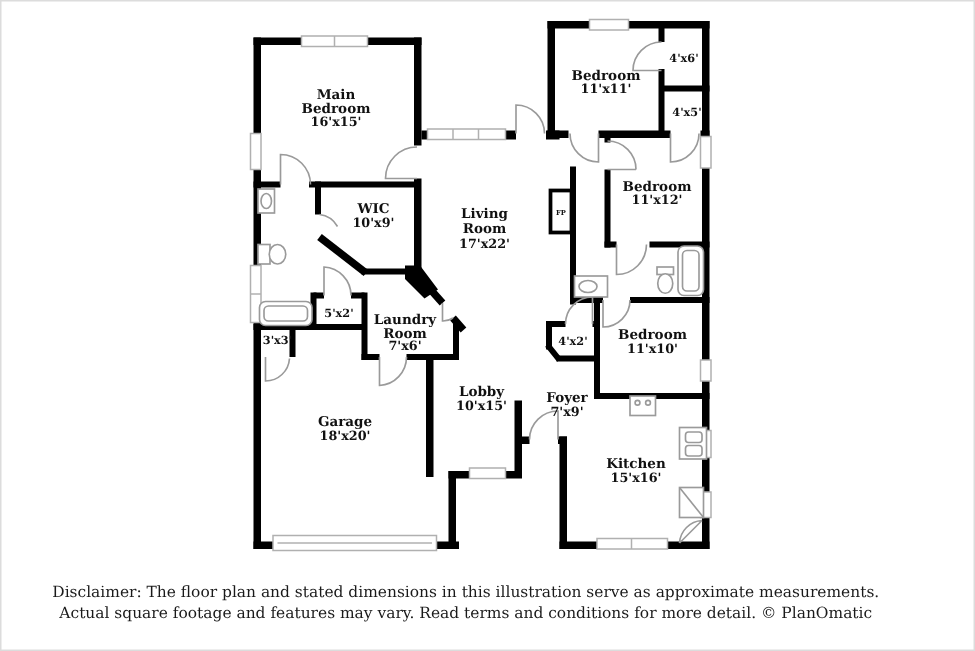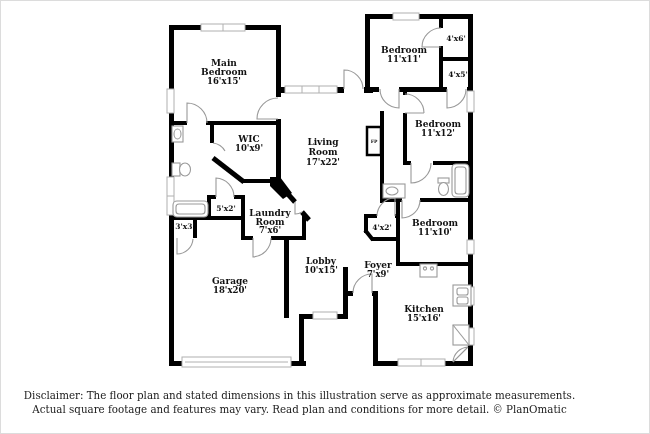--- a/index.html
+++ b/index.html
@@ -8,21 +8,21 @@
          font-family:"DejaVu Serif", serif;}
   svg{position:absolute;left:0;top:0;}
   .wall{fill:#000;}
   .wline{stroke:#000;fill:none;}
   .win{fill:#fff;stroke:#b0b0b0;stroke-width:1;}
   .wtick{stroke:#b0b0b0;stroke-width:1;}
   .door{stroke:#9a9a9a;stroke-width:1.1;fill:none;}
   .fix{stroke:#9a9a9a;stroke-width:1.1;fill:#fff;}
   .lbl{fill:#111;font-weight:bold;text-anchor:middle;font-family:"DejaVu Serif",serif;}
   .f9{font-size:9px;} .f85{font-size:8.5px;} .f75{font-size:7.5px;} .f45{font-size:4.5px;}
-  .disclaimer{position:absolute;left:0;top:388px;width:597px;text-align:center;
+  .disclaimer{position:absolute;left:11px;top:388px;width:597px;text-align:center;
               color:#1a1a1a;font-size:10.3px;line-height:13.5px;
               font-family:"DejaVu Serif",serif;}
 </style>
 </head>
 <body>
 
 <div class="frame">
 <svg width="650" height="434" viewBox="0 0 650 434">
 
   <g>
@@ -196,15 +196,15 @@
 
     <text class="lbl f9" x="423" y="311">Kitchen</text>
     <text class="lbl f85" x="423" y="320">15'x16'</text>
 
     <text class="lbl f45" x="373" y="142">FP</text>
   </g>
 </svg>
 
 <div class="disclaimer">
   <div>Disclaimer: The floor plan and stated dimensions in this illustration serve as approximate measurements.</div>
-  <div>Actual square footage and features may vary. Read plan and conditions for more detail. © PlanOmatic</div>
+  <div>Actual square footage and features may vary. Read terms and conditions for more detail. © PlanOmatic</div>
 </div>
 </div>
 
 </body></html>

